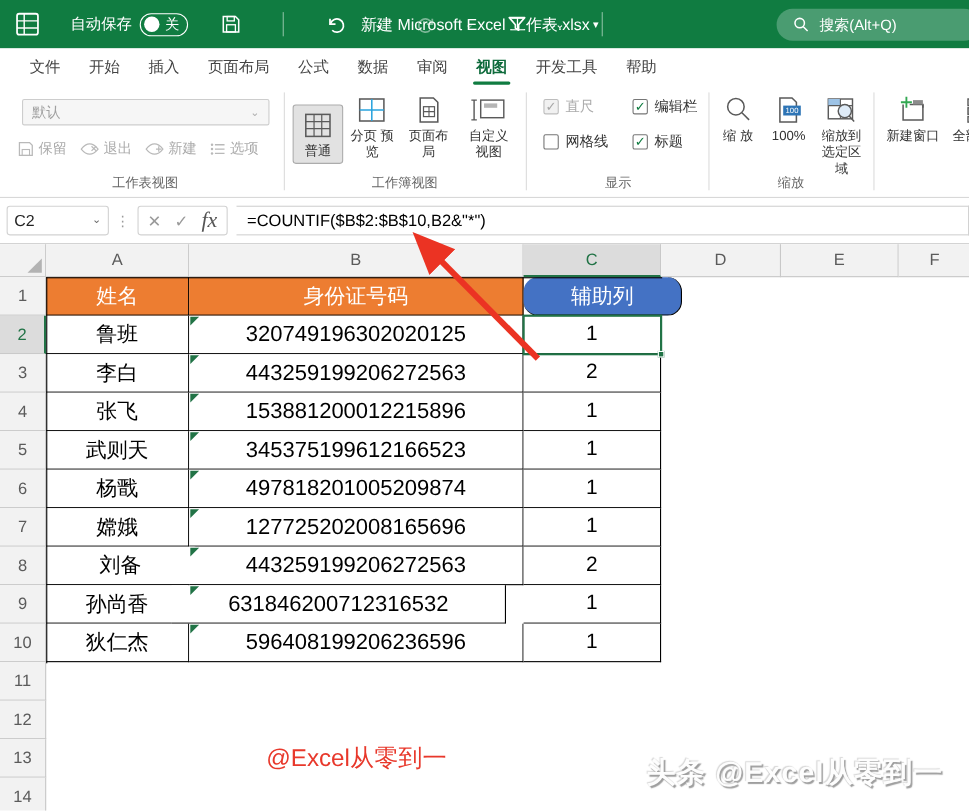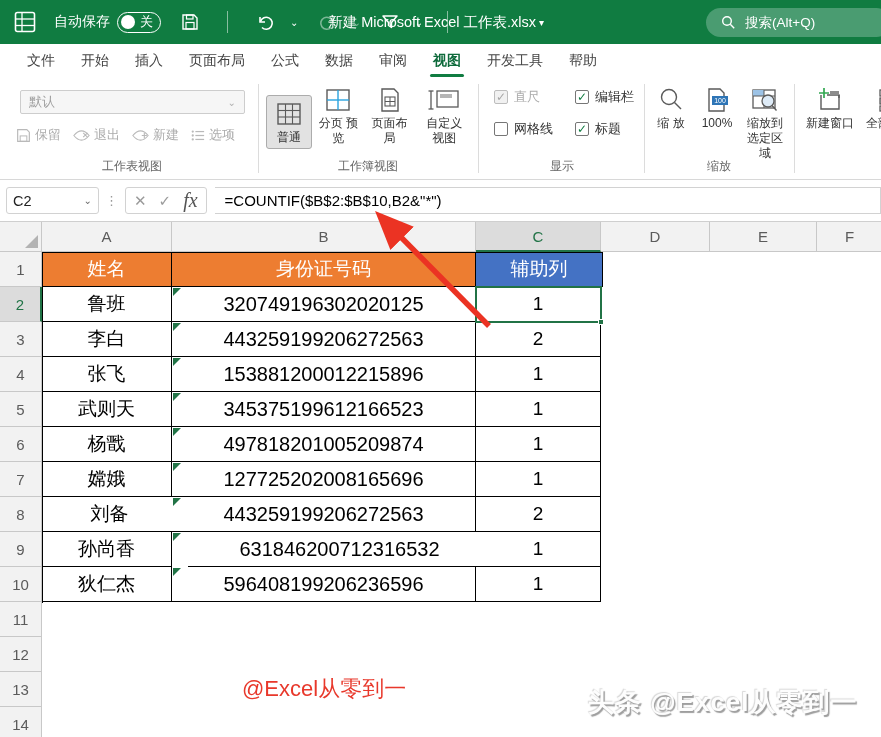--- a/index.html
+++ b/index.html
@@ -3,21 +3,21 @@
 <meta charset="utf-8">
 <style>
   * { margin:0; padding:0; box-sizing:border-box; }
   html,body { width:881px; height:737px; overflow:hidden; background:#fff;
     font-family:"Liberation Sans","DejaVu Sans",sans-serif; }
   #app { position:relative; width:881px; height:737px; background:#fff; overflow:hidden; }
 
   
   .titlebar { position:absolute; left:0; top:0; width:881px; height:44px;
     background:#107C41; display:flex; align-items:center; color:#fff; }
-  .tb-left { display:flex; align-items:center; gap:16px; padding-left:12px; }
+  .tb-left { display:flex; align-items:center; gap:26px; padding-left:12px; }
   .excel-logo { width:22px; height:22px; }
   .autosave { display:flex; align-items:center; gap:7px; font-size:14px; }
   .toggle-pill { display:flex; align-items:center; gap:5px; border:1.5px solid #fff;
     border-radius:11px; height:21px; padding:0 7px 0 3px; font-size:13px; }
   .toggle-dot { width:14px; height:14px; border-radius:50%; background:#fff; }
   .tb-divider { width:1px; height:22px; background:rgba(255,255,255,.5); margin:0 8px; }
   .tb-icon { display:flex; align-items:center; justify-content:center; width:26px; height:26px; }
   .tb-icon.dim { opacity:.45; }
   .caret { font-size:10px; color:#fff; margin-left:-4px; }
   .doc-title { position:absolute; left:50%; transform:translateX(-52%); top:0; height:44px;
@@ -398,21 +398,21 @@
         <div class="rowhead" style="top: 310px; height: 35px;">9</div>
         <div class="rowhead" style="top: 345px; height: 35px;">10</div>
         <div class="rowhead" style="top: 380px; height: 35px;">11</div>
         <div class="rowhead" style="top: 415px; height: 35px;">12</div>
         <div class="rowhead" style="top: 450px; height: 35px;">13</div>
         <div class="rowhead" style="top: 485px; height: 35px;">14</div>
       </div>
     <div id="cells">
         <div class="cell hdr" style="left: 42px; top: 30px; width: 130px; height: 35px; background: rgb(237, 125, 49);">姓名</div>
         <div class="cell hdr" style="left: 172px; top: 30px; width: 304px; height: 35px; background: rgb(237, 125, 49);">身份证号码</div>
-        <div class="cell hdr" style="left: 476px; top: 30px; width: 127px; height: 35px; background: rgb(68, 114, 196);">辅助列</div>
+        <div class="cell hdr" style="left: 476px; top: 30px; width: 144px; height: 35px; background: rgb(68, 114, 196); border-radius: 13px;">辅助列</div>
         <div class="cell name" style="left: 42px; top: 65px; width: 130px; height: 35px;">鲁班</div>
         <div class="cell idnum" style="left: 172px; top: 65px; width: 304px; height: 35px;">320749196302020125</div>
         <div class="cell cnt" style="left: 476px; top: 65px; width: 125px; height: 35px;">1</div>
         <div class="cell name" style="left: 42px; top: 100px; width: 130px; height: 35px;">李白</div>
         <div class="cell idnum" style="left: 172px; top: 100px; width: 304px; height: 35px;">443259199206272563</div>
         <div class="cell cnt" style="left: 476px; top: 100px; width: 125px; height: 35px;">2</div>
         <div class="cell name" style="left: 42px; top: 135px; width: 130px; height: 35px;">张飞</div>
         <div class="cell idnum" style="left: 172px; top: 135px; width: 304px; height: 35px;">153881200012215896</div>
         <div class="cell cnt" style="left: 476px; top: 135px; width: 125px; height: 35px;">1</div>
         <div class="cell name" style="left: 42px; top: 170px; width: 130px; height: 35px;">武则天</div>
@@ -421,21 +421,21 @@
         <div class="cell name" style="left: 42px; top: 205px; width: 130px; height: 35px;">杨戬</div>
         <div class="cell idnum" style="left: 172px; top: 205px; width: 304px; height: 35px;">497818201005209874</div>
         <div class="cell cnt" style="left: 476px; top: 205px; width: 125px; height: 35px;">1</div>
         <div class="cell name" style="left: 42px; top: 240px; width: 130px; height: 35px;">嫦娥</div>
         <div class="cell idnum" style="left: 172px; top: 240px; width: 304px; height: 35px;">127725202008165696</div>
         <div class="cell cnt" style="left: 476px; top: 240px; width: 125px; height: 35px;">1</div>
         <div class="cell name" style="left: 42px; top: 275px; width: 136px; height: 35px; font-family: Liberation Serif, serif;">刘备</div>
         <div class="cell idnum" style="left: 172px; top: 275px; width: 304px; height: 35px;">443259199206272563</div>
         <div class="cell cnt" style="left: 476px; top: 275px; width: 125px; height: 35px;">2</div>
         <div class="cell name" style="left: 42px; top: 310px; width: 130px; height: 35px;">孙尚香</div>
-        <div class="cell idnum" style="left: 188px; top: 310px; width: 304px; height: 35px;">631846200712316532</div>
+        <div class="cell idnum" style="left: 156px; top: 310px; width: 304px; height: 35px;">631846200712316532</div>
         <div class="cell cnt" style="left: 476px; top: 310px; width: 125px; height: 35px;">1</div>
         <div class="cell name" style="left: 42px; top: 345px; width: 130px; height: 35px;">狄仁杰</div>
         <div class="cell idnum" style="left: 172px; top: 345px; width: 304px; height: 35px;">596408199206236596</div>
         <div class="cell cnt" style="left: 476px; top: 345px; width: 125px; height: 35px;">1</div>
         <div class="table-frame" style="left: 42px; top: 30px; width: 560px; height: 351px;"></div>
         <div class="err-tri" style="left: 173px; top: 66px;"></div>
         <div class="err-tri" style="left: 173px; top: 101px;"></div>
         <div class="err-tri" style="left: 173px; top: 136px;"></div>
         <div class="err-tri" style="left: 173px; top: 171px;"></div>
         <div class="err-tri" style="left: 173px; top: 206px;"></div>

